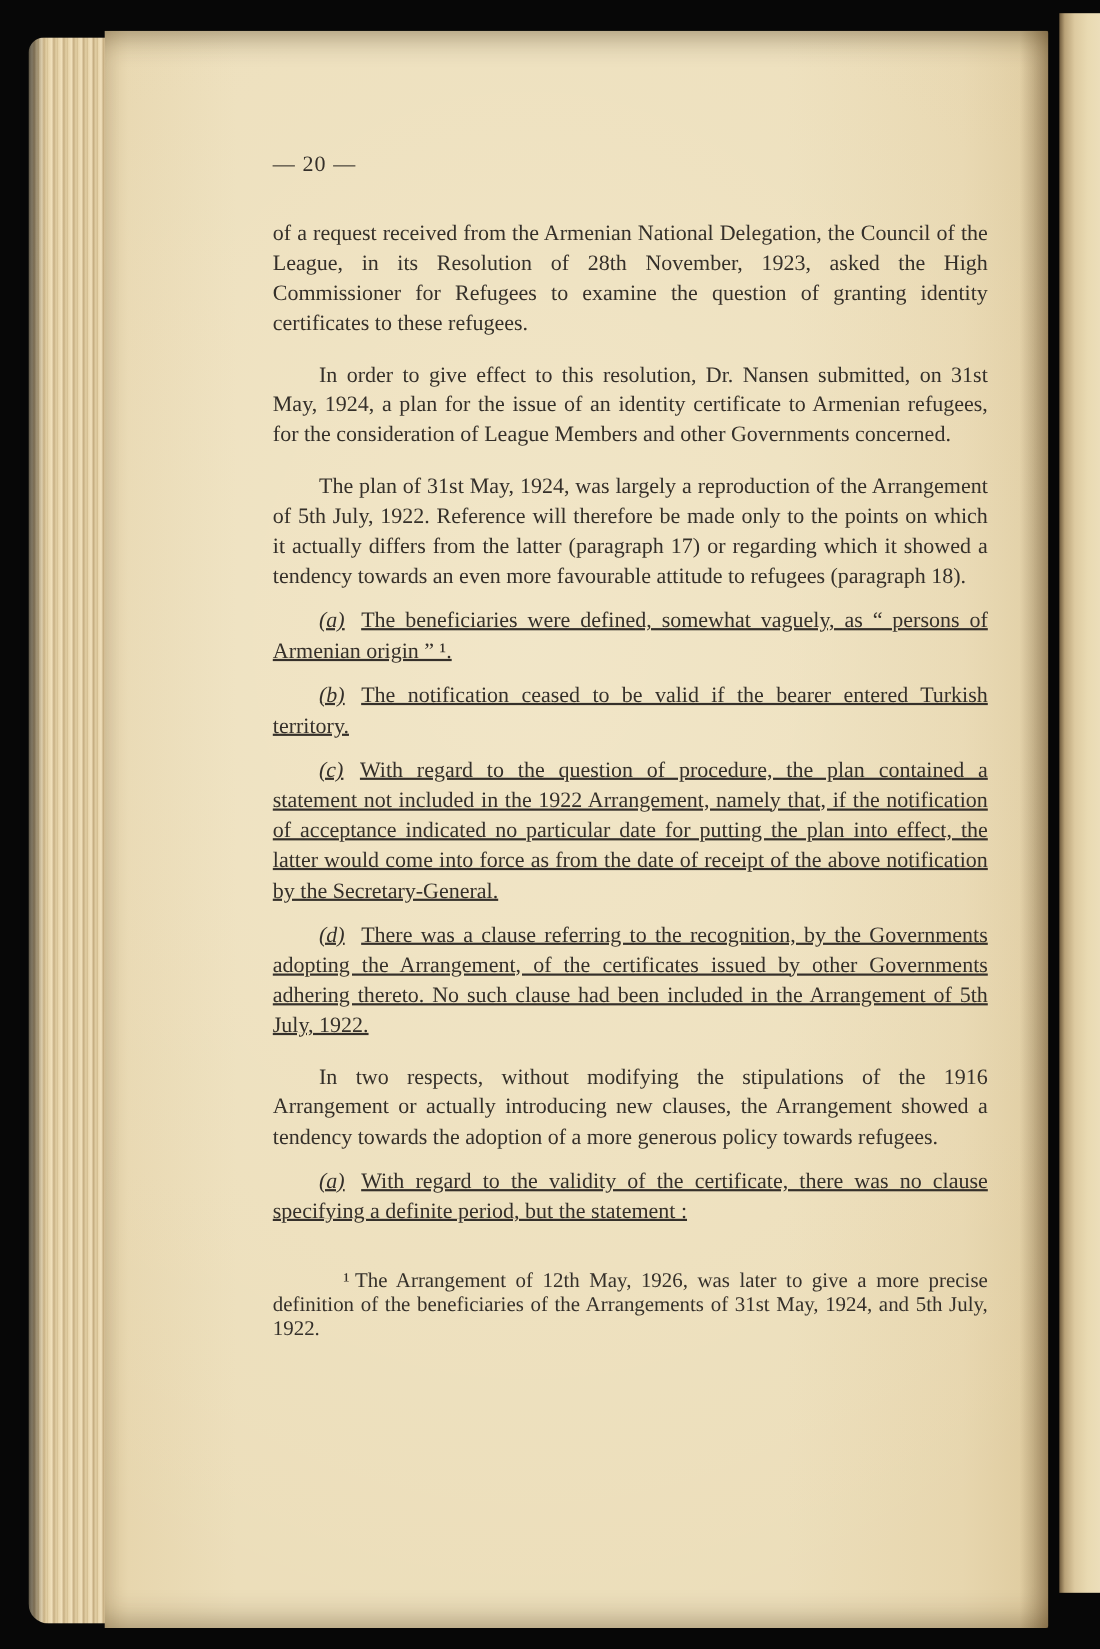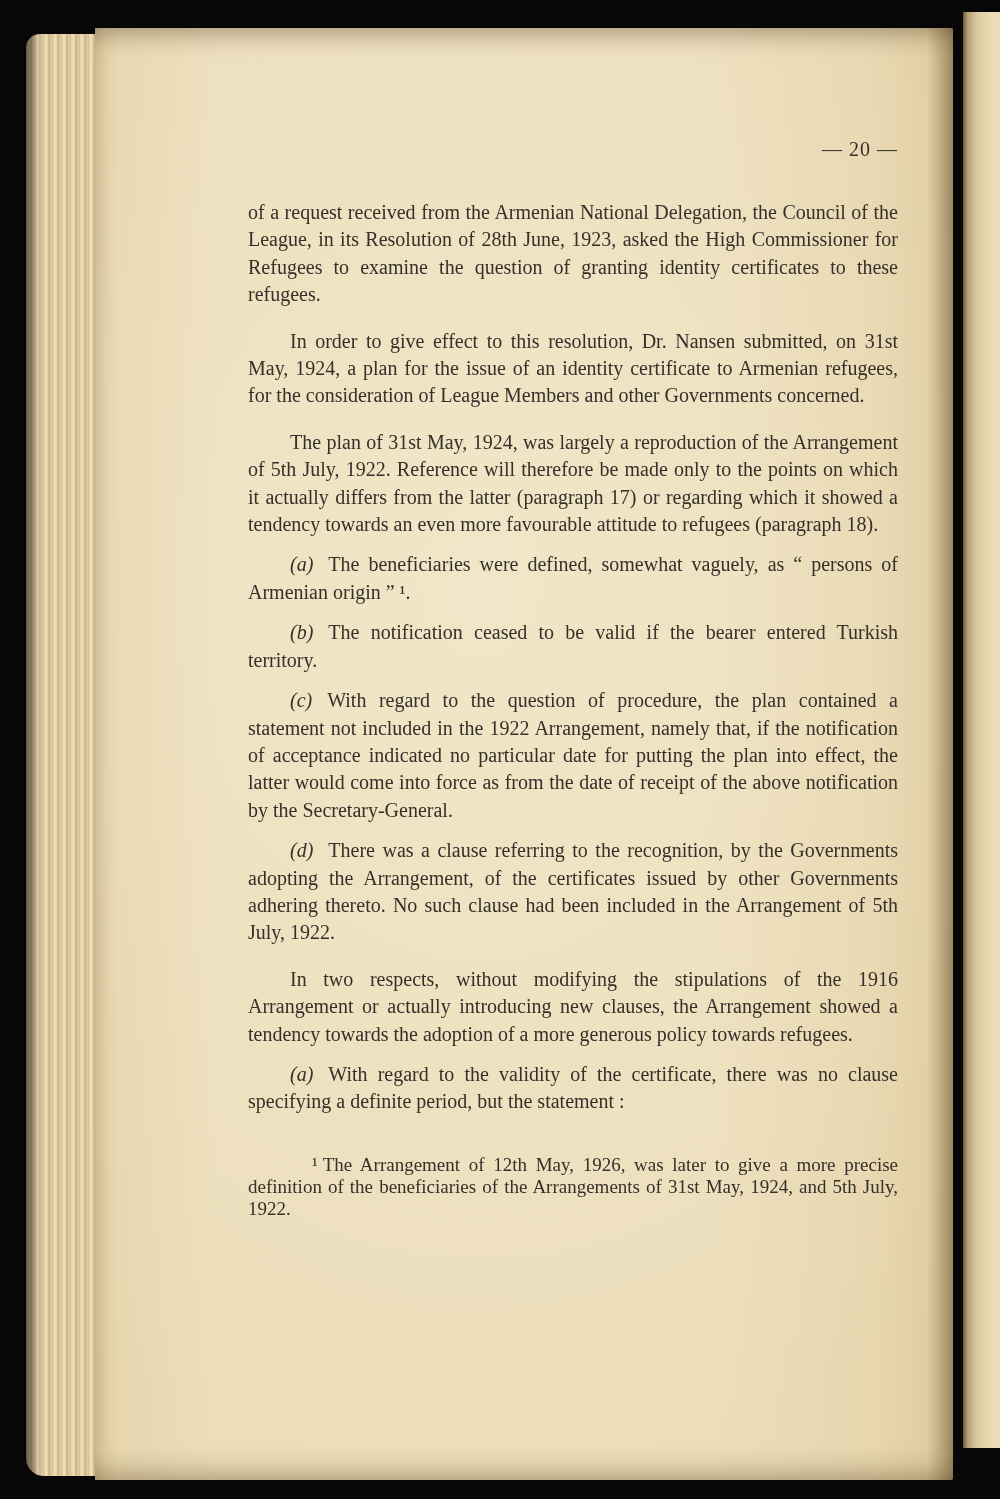--- a/index.html
+++ b/index.html
@@ -65,34 +65,34 @@
 
   
   .content {
     position: absolute;
     left: 153px;
     top: 110px;
     width: 650px;
     color: var(--color-ink, #35302a);
   }
   .page-number {
-    text-align: right;
+    text-align: left;
     font-size: 20px;
     letter-spacing: 1px;
     margin: 0 0 38px 0;
   }
   p.para {
     margin: 0;
     font-size: 20px;
     line-height: 27.4px;
     text-align: justify;
   }
   p.ind  { text-indent: 42px; margin-top: 19px; }
   p.item { text-indent: 42px; }
-  p.gap  { margin-top: 13px; }
+  p.gap  { margin-top: 13px; text-decoration: underline; }
   .item-label {
     font-style: italic;
     margin-right: 15px;
   }
   p.footnote {
     margin: 38px 0 0 0;
     font-size: 19px;
     line-height: 22px;
     text-align: justify;
     text-indent: 64px;
@@ -104,21 +104,21 @@
 
 <div class="scene">
 
   <div class="page-stack"></div>
 
   <div class="page-main">
     <div class="content">
 
       <div class="page-number">—  20  —</div>
 
-      <p class="para">of a request received from the Armenian National Delegation, the Council of the League, in its Resolution of 28th June, 1923, asked the High Commissioner for Refugees to examine the question of granting identity certificates to these refugees.</p>
+      <p class="para">of a request received from the Armenian National Delegation, the Council of the League, in its Resolution of 28th November, 1923, asked the High Commissioner for Refugees to examine the question of granting identity certificates to these refugees.</p>
 
       <p class="para ind">In order to give effect to this resolution, Dr. Nansen submitted, on 31st May, 1924, a plan for the issue of an identity certificate to Armenian refugees, for the consideration of League Members and other Governments concerned.</p>
 
       <p class="para ind">The plan of 31st May, 1924, was largely a reproduction of the Arrangement of 5th July, 1922. Reference will therefore be made only to the points on which it actually differs from the latter (paragraph 17) or regarding which it showed a tendency towards an even more favourable attitude to refugees (paragraph 18).</p>
 
       <p class="para item gap"><span class="item-label">(a)</span><span>The beneficiaries were defined, somewhat vaguely, as “ persons of Armenian origin ” ¹.</span></p>
 
       <p class="para item gap"><span class="item-label">(b)</span><span>The notification ceased to be valid if the bearer entered Turkish territory.</span></p>
 
       <p class="para item gap"><span class="item-label">(c)</span><span>With regard to the question of procedure, the plan contained a statement not included in the 1922 Arrangement, namely that, if the notification of acceptance indicated no particular date for putting the plan into effect, the latter would come into force as from the date of receipt of the above notification by the Secretary-General.</span></p>

